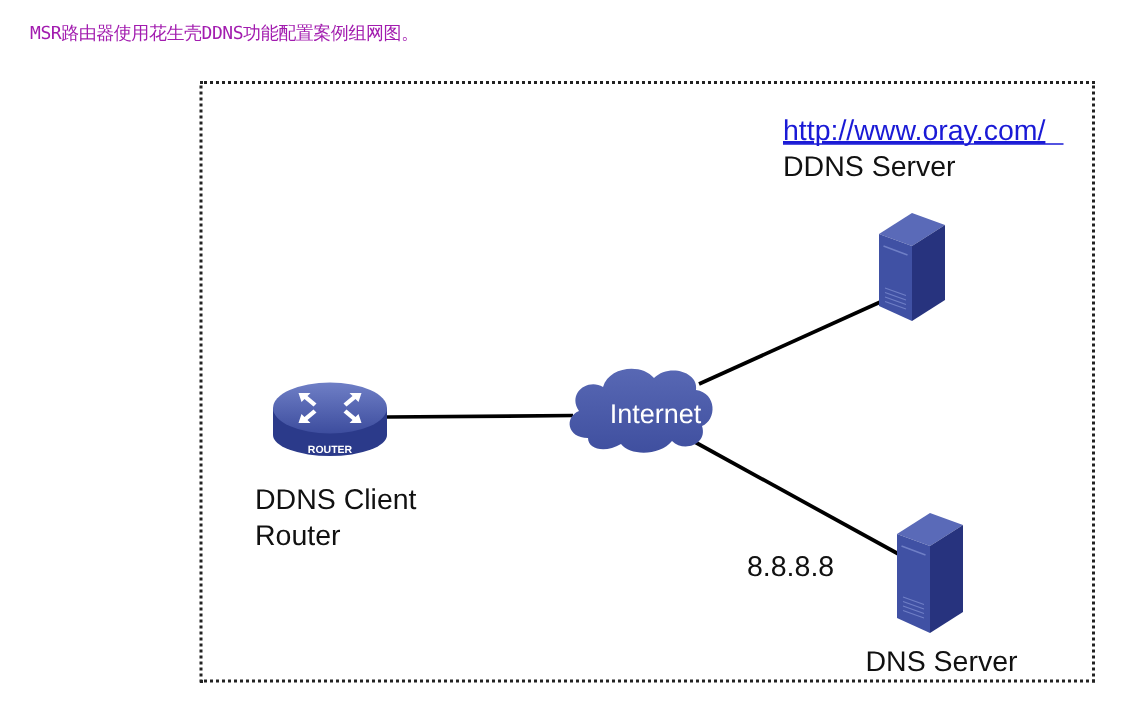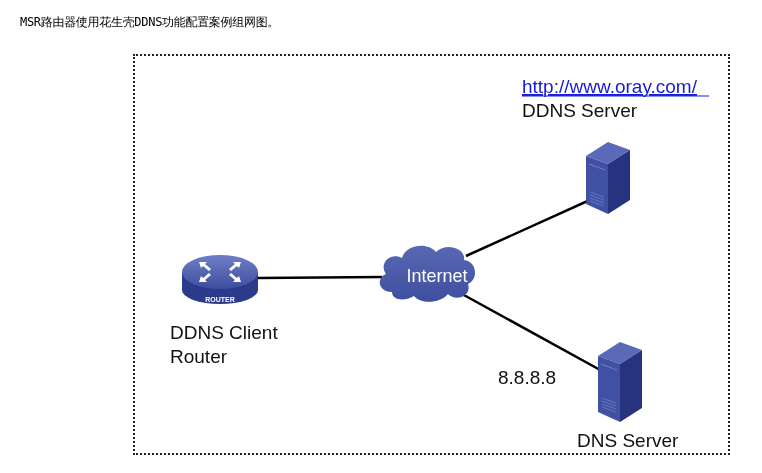--- a/index.html
+++ b/index.html
@@ -1,19 +1,19 @@
 <!DOCTYPE html>
 <html><head>
   <meta charset="utf-8">
   <style>
     html, body { margin: 0; padding: 0; background: #ffffff; }
     body { width: 762px; height: 473px; position: relative; overflow: hidden; }
     .caption {
       position: absolute; left: 20px; top: 14px;
-      font-family: "DejaVu Sans Mono", monospace; font-size: 12px; color: #000000;
+      font-family: "DejaVu Sans Mono", monospace; font-size: 12px; color: #a21caf;
       letter-spacing: -0.3px; white-space: nowrap;
     }
     .frame {
       position: absolute; left: 133px; top: 54px; width: 597px; height: 401px;
       border: 2px dotted #222; box-sizing: border-box;
     }
     svg.diagram { position: absolute; left: 0; top: 0; }
     .lbl { font-family: "Liberation Sans", sans-serif; font-size: 19px; fill: #111; }
     .link { font-family: "Liberation Sans", sans-serif; font-size: 19px; fill: #1a1ad6; text-decoration: underline; }
     .cloud-text { font-family: "Liberation Sans", sans-serif; font-size: 18px; fill: #ffffff; }

